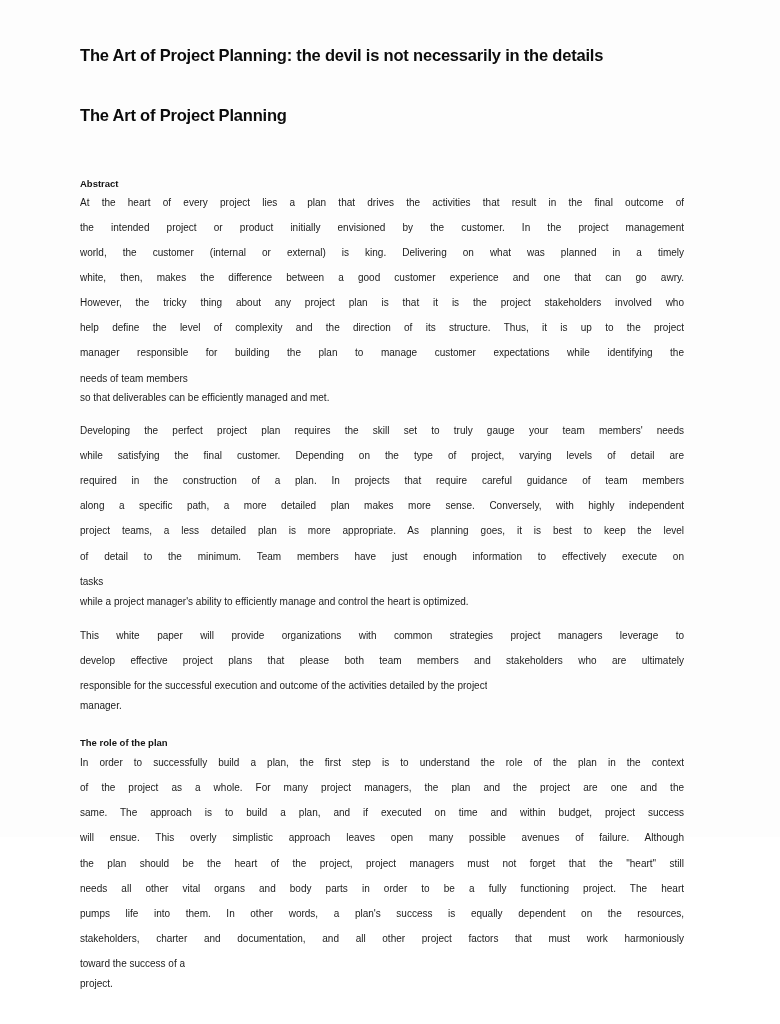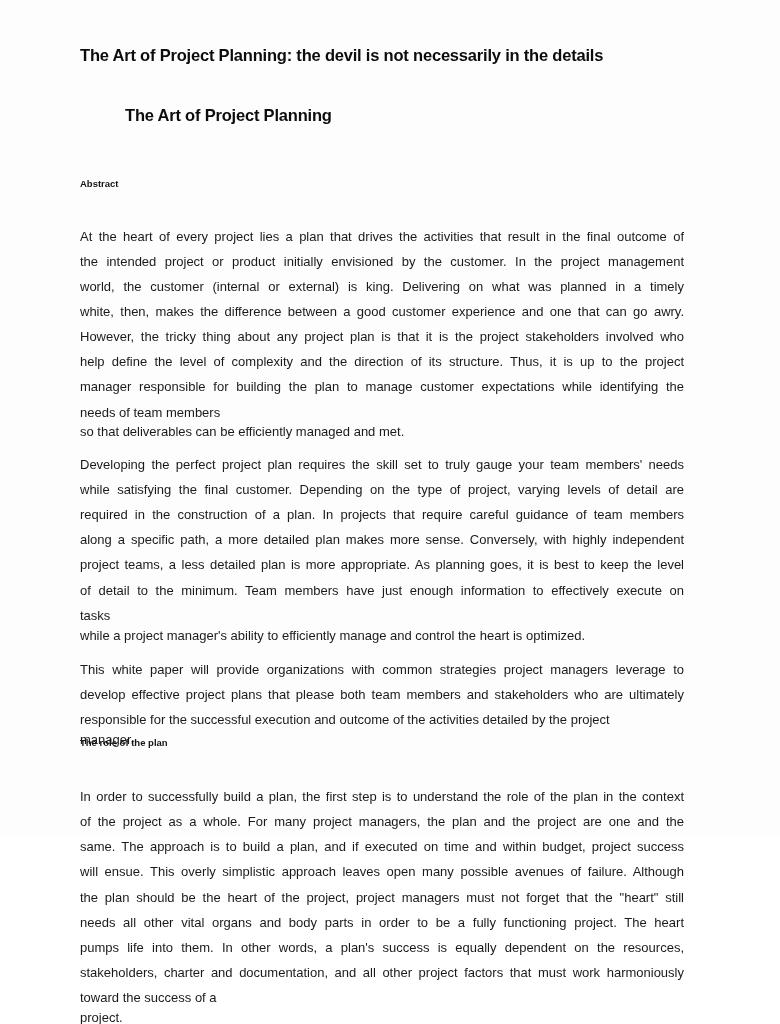--- a/index.html
+++ b/index.html
@@ -1,21 +1,21 @@
 <!DOCTYPE html>
 <html><head>
 <meta charset="utf-8">
 <style>
   html, body { margin: 0; padding: 0; background: #ffffff; }
   body { width: 780px; height: 1024px; overflow: hidden; position: relative; color: #111; }
   .page { position: absolute; left: 0; top: 0; width: 780px; height: 837px; background: #fdfdfd; }
   .title1 { position: absolute; left: 80px; top: 46px; font-family: "Liberation Sans", sans-serif; font-weight: bold; font-size: 16.5px; letter-spacing: -0.2px; color: #0c0c0c; white-space: nowrap; }
-  .title2 { position: absolute; left: 80px; top: 106px; font-family: "Liberation Sans", sans-serif; font-weight: bold; font-size: 16.5px; letter-spacing: -0.2px; color: #0c0c0c; white-space: nowrap; margin-left: 45px; }
+  .title2 { position: absolute; left: 80px; top: 106px; font-family: "Liberation Sans", sans-serif; font-weight: bold; font-size: 16.5px; letter-spacing: -0.2px; color: #0c0c0c; white-space: nowrap; }
   .sec { position: absolute; left: 80px; font-family: "Liberation Sans", sans-serif; font-weight: bold; font-size: 9.5px; color: #151515; white-space: nowrap; }
-  .line { position: absolute; left: 80px; width: 604px; font-family: "Liberation Sans", sans-serif; font-size: 13px; color: #1a1a1a; white-space: nowrap; text-align: justify; text-align-last: justify; overflow: hidden; filter: blur(0.35px); margin-top: 32px; }
+  .line { position: absolute; left: 80px; width: 604px; font-family: "Liberation Sans", sans-serif; font-size: 10px; color: #1a1a1a; white-space: nowrap; text-align: justify; text-align-last: justify; overflow: hidden; filter: blur(0.35px); }
   .line.short { text-align-last: left; width: auto; }
   .sec { filter: blur(0.3px); text-align: center; }
 </style>
 </head>
 <body>
 
 <div class="page">
   <div class="title1">The Art of Project Planning:  the devil is not necessarily in the details</div>
   <div class="title2">The Art of Project Planning</div>
 

